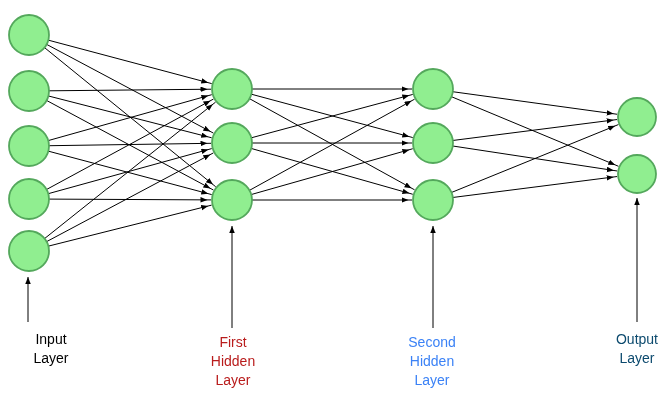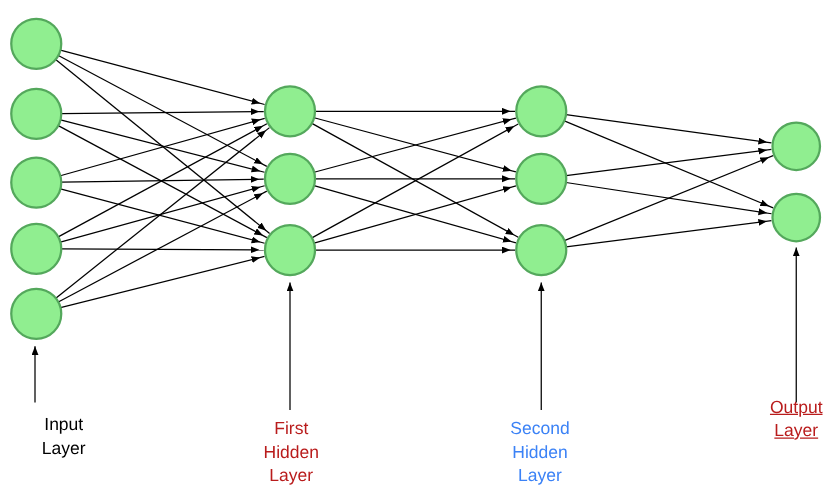--- a/index.html
+++ b/index.html
@@ -110,18 +110,18 @@
       <div class="layer-label" style="left: 233px; top: 333px; color: #b91c1c;">
         <div>First</div>
         <div>Hidden</div>
         <div>Layer</div>
       </div>
       <div class="layer-label" style="left: 432px; top: 333px; color: #3b82f6;">
         <div>Second</div>
         <div>Hidden</div>
         <div>Layer</div>
       </div>
-      <div class="layer-label" style="left: 637px; top: 316px; color: #b91c1c; text-decoration: underline;">
+      <div class="layer-label" style="left: 637px; top: 330px; color: #0c4a6e;">
         <div>Output</div>
         <div>Layer</div>
       </div>
     </div>
 </div>
 
 </body></html>

